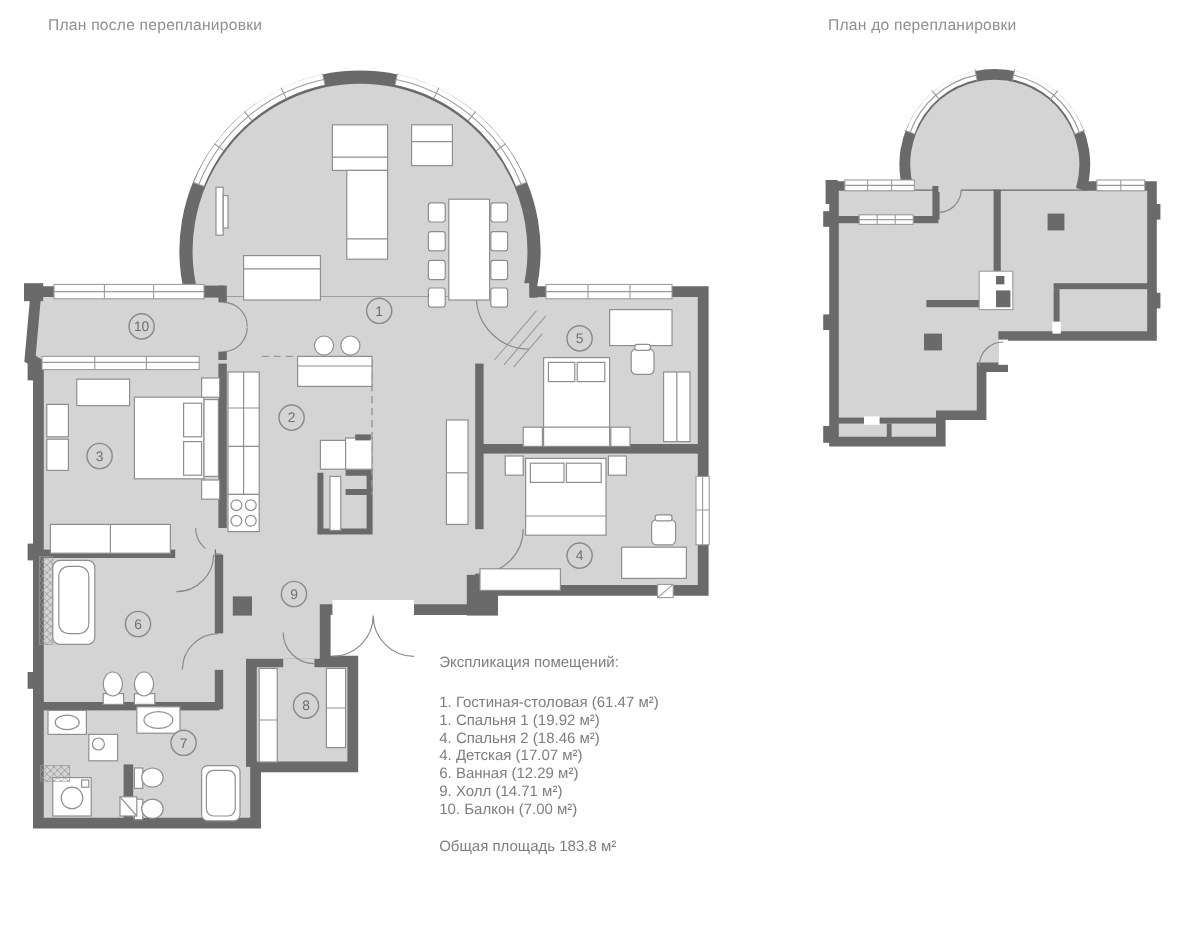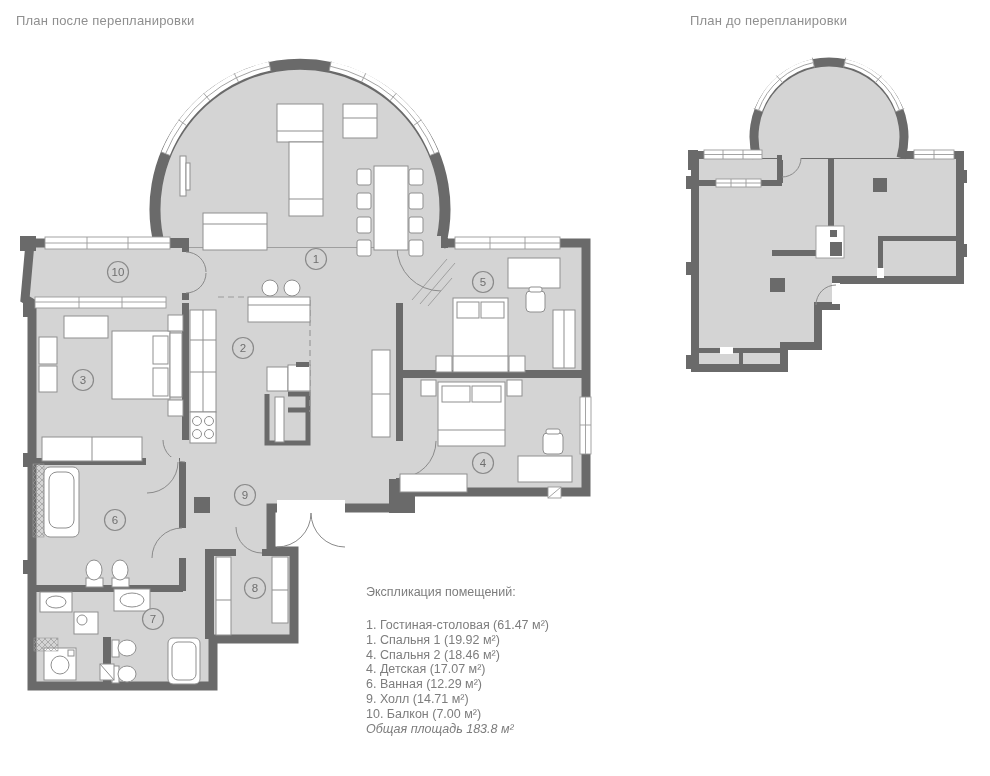--- a/index.html
+++ b/index.html
@@ -5,21 +5,21 @@
   html,body{margin:0;padding:0;}
   body{
     width:990px;height:776px;position:relative;overflow:hidden;
     background:var(--bg,#ffffff);
     font-family:"Liberation Sans", sans-serif;
   }
   .title{
     position:absolute;top:13px;font-size:13px;letter-spacing:.2px;
     color:var(--title,#8f8f8f);white-space:nowrap;
   }
-  .title.left{left:16px;}
+  .title.left{left:40px;}
   .title.right{left:690px;}
   #plan-svg{position:absolute;left:0;top:0;}
   svg{font-family:"Liberation Sans", sans-serif;}
   .bodyp{fill:var(--floor,#d4d4d4);stroke:var(--wall,#6a6a6a);}
   .wallf{fill:var(--wall,#6a6a6a);stroke:none;}
   .floorf{fill:var(--floor,#d4d4d4);stroke:none;}
   .wline{stroke:var(--wall,#6a6a6a);fill:none;}
   .furn{fill:var(--paper,#ffffff);stroke:var(--furn-stroke,#8f8f8f);stroke-width:1;}
   .fline{stroke:var(--furn-stroke,#8f8f8f);fill:none;stroke-width:1;}
   .winr{fill:var(--paper,#ffffff);stroke:var(--thin,#9a9a9a);stroke-width:.9;}
@@ -27,23 +27,23 @@
   .gap{fill:var(--floor,#d4d4d4);stroke:none;}
   .gapw{fill:var(--paper,#ffffff);stroke:none;}
   .arc{stroke:#8a8a8a;fill:none;stroke-width:1;}
   .dashl{stroke:var(--thin,#9a9a9a);fill:none;stroke-width:1.2;stroke-dasharray:6 4;}
   .marker circle{fill:var(--floor,#d4d4d4);stroke:#8a8a8a;stroke-width:1.2;}
   .marker text{fill:#6f6f6f;font-size:11.5px;text-anchor:middle;}
   .legend{
     position:absolute;left:366px;top:545px;width:240px;
     color:var(--text,#7d7d7d);font-size:12.5px;
   }
-  .legend-title{margin-bottom:19px;margin-top:40px;}
+  .legend-title{margin-bottom:19px;}
   .legend-item{line-height:14.8px;white-space:nowrap;}
-  .legend-total{margin-top:0;font-style:italic;}
+  .legend-total{margin-top:16px;}
 </style>
 </head>
 <body>
 
 <div class="title left">План после перепланировки</div>
 <div class="title right">План до перепланировки</div>
 
 <svg id="plan-svg" width="990" height="776" viewBox="0 0 990 776">
   <defs>
     <pattern id="hatch" width="6" height="6" patternUnits="userSpaceOnUse" patternTransform="rotate(45)">

